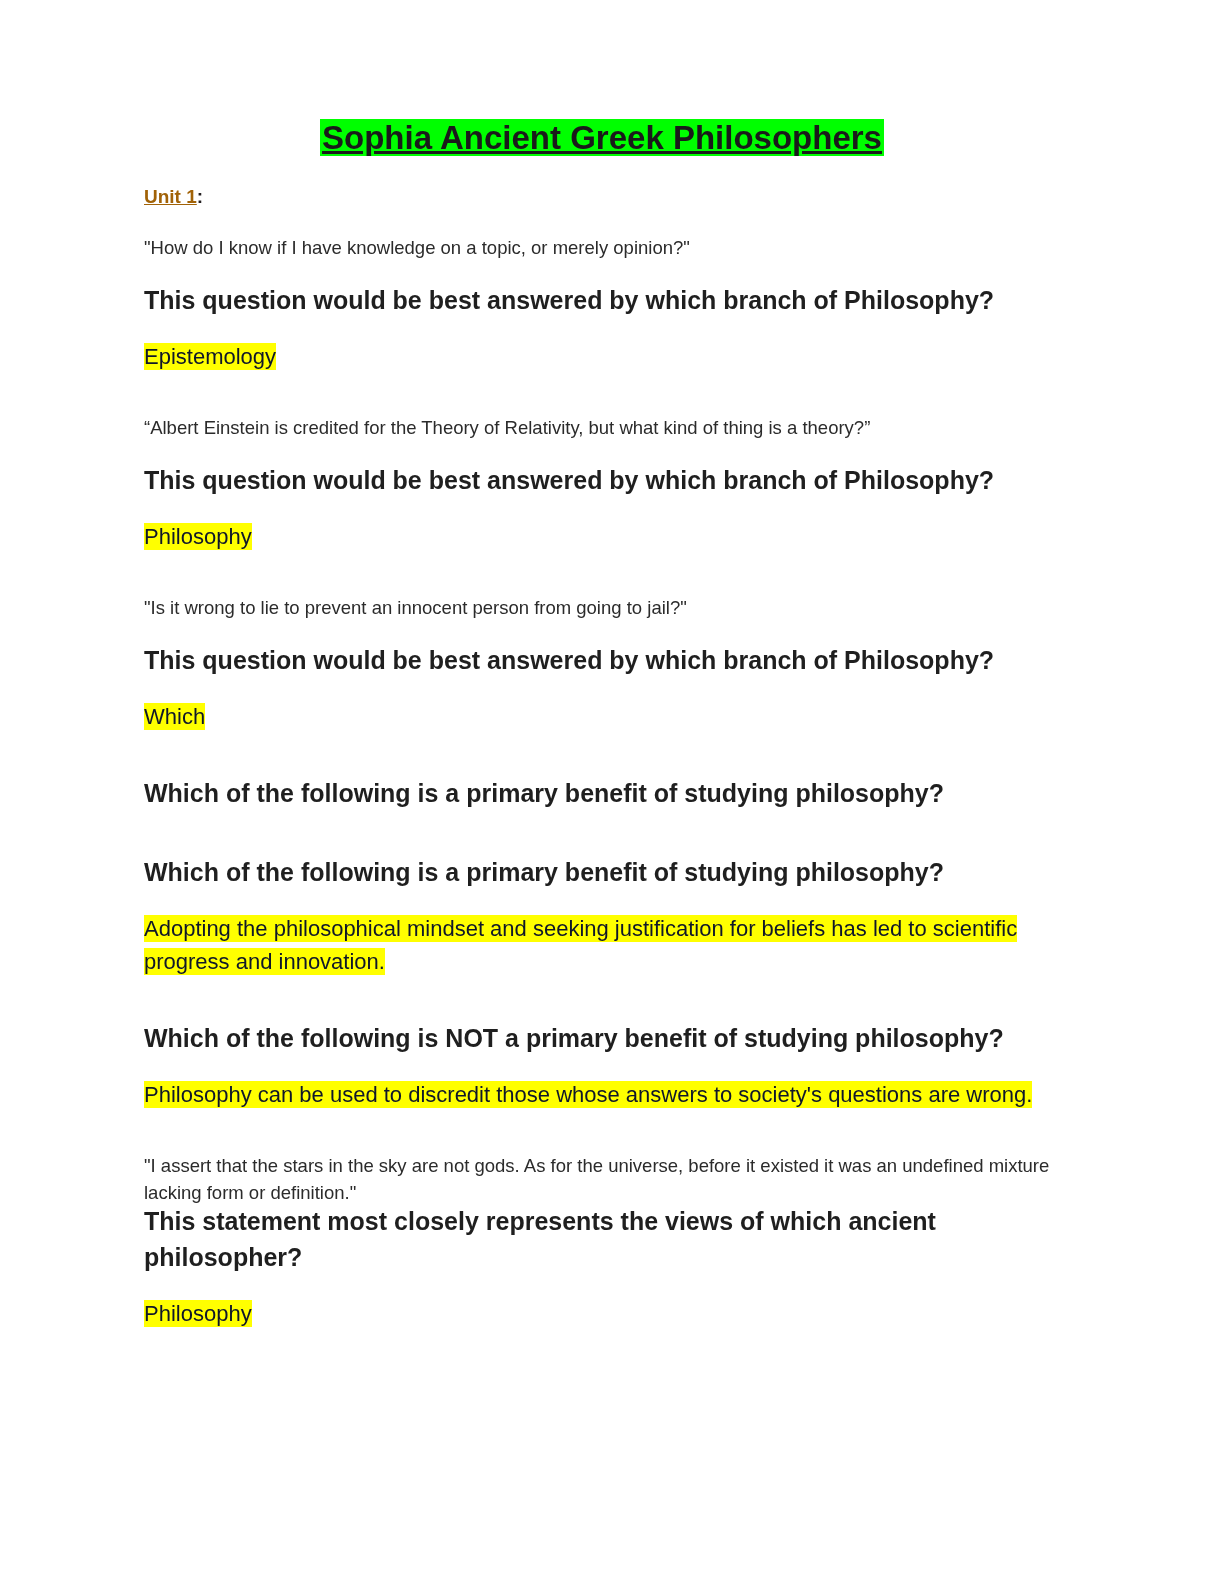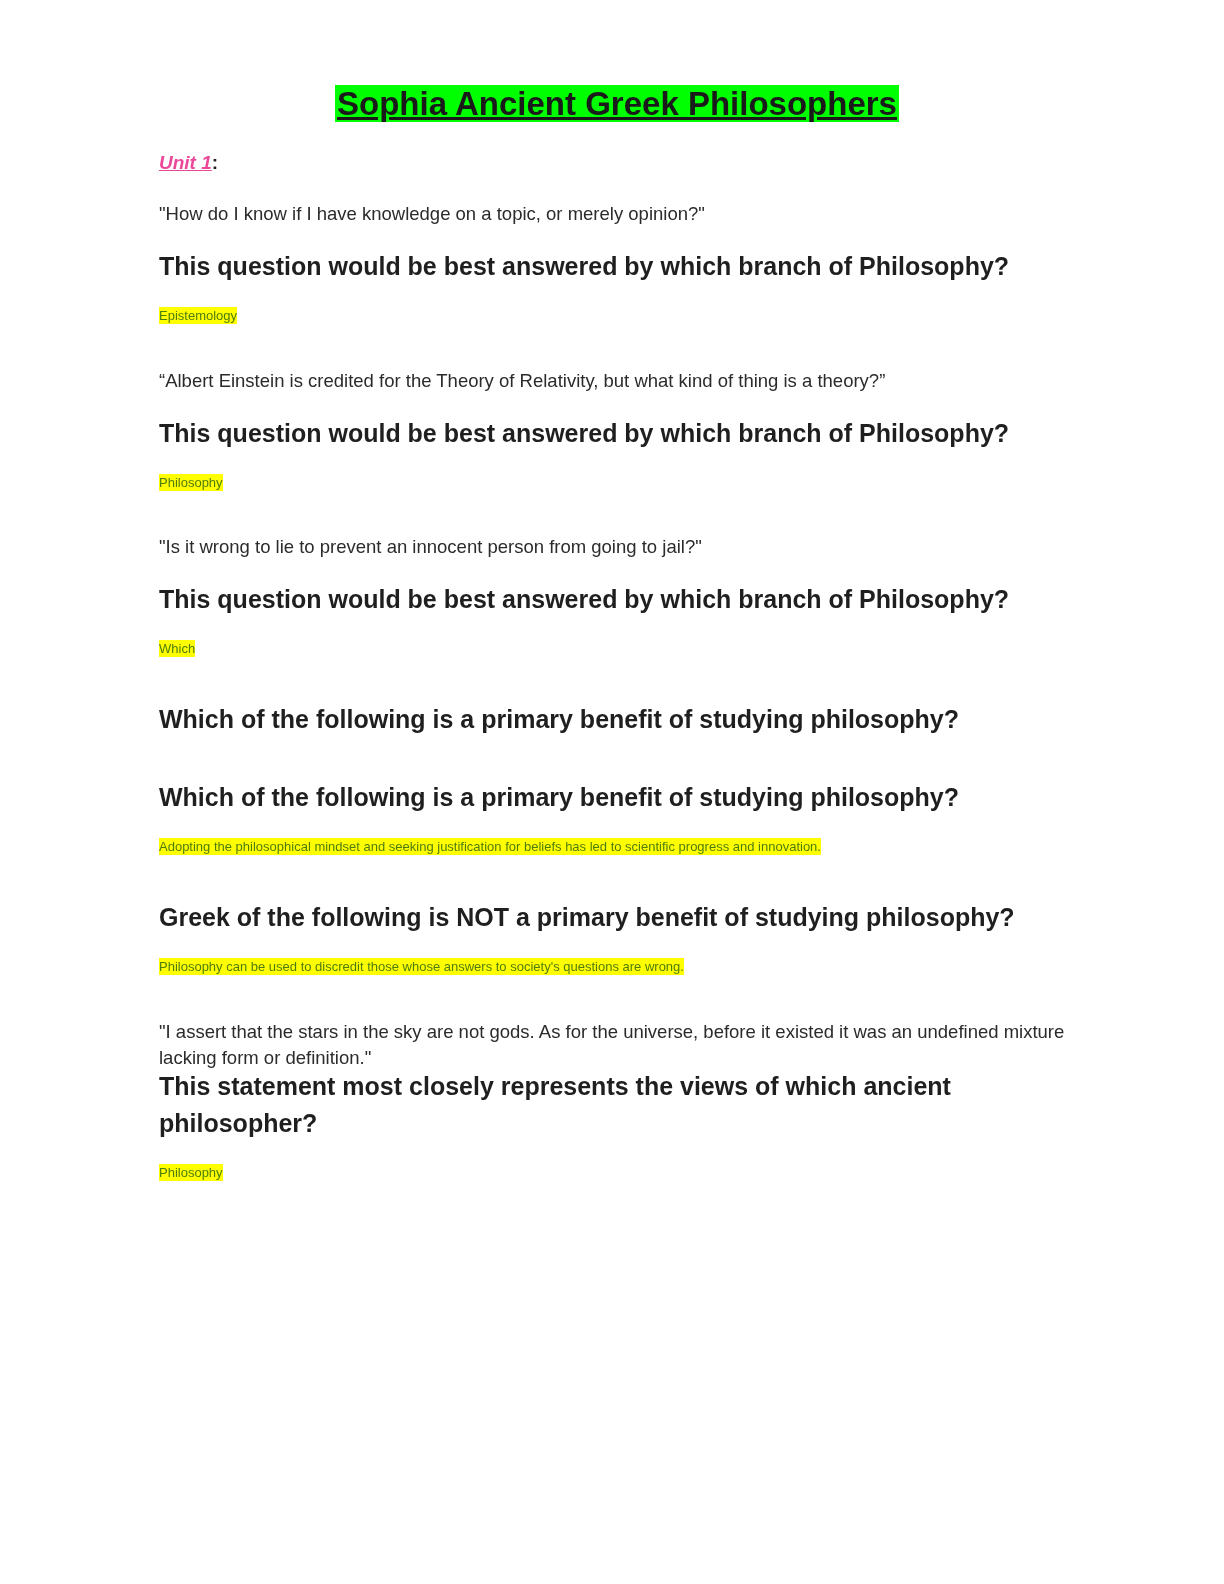--- a/index.html
+++ b/index.html
@@ -10,23 +10,22 @@
   body {
     width: 1224px;
     min-height: 1584px;
     font-family: "Liberation Sans", sans-serif;
     color: #231f20;
   }
   .page {
     width: 1204px;
     min-height: 1584px;
     box-sizing: border-box;
-    padding: 84px 144px 60px 144px;
+    padding: 118px 144px 60px 144px;
     background: #ffffff;
-    margin-left: 15px;
   }
   .doc-title {
     text-align: center;
     font-size: 33px;
     font-weight: bold;
     line-height: 1.2;
     margin: 0 0 26px 0;
     color: #1a1a1a;
   }
   .doc-title .hl-green {
@@ -34,45 +33,44 @@
     text-decoration: underline;
     padding: 0 2px;
   }
   .unit-line {
     font-size: 19px;
     font-weight: bold;
     margin: 0 0 26px 0;
     line-height: 1.35;
   }
   .unit-line .unit-label {
-    color: #ec4899;
+    color: #a16207;
     text-decoration: underline;
-    font-style: italic;
   }
   .unit-line .colon {
     color: #231f20;
   }
   .q-quote {
     font-size: 18.5px;
     line-height: 1.45;
     margin: 0 0 26px 0;
     color: #2b2b2b;
   }
   .q-prompt {
     font-size: 25px;
     font-weight: bold;
     line-height: 1.45;
     margin: 0 0 22px 0;
     color: #1f1f1f;
   }
   .answer {
-    font-size: 13px;
+    font-size: 22px;
     line-height: 1.5;
     margin: 0 0 24px 0;
-    color: #4d7c0f;
+    color: #0f172a;
   }
   .answer span.hl {
     background: #ffff00;
     box-decoration-break: clone;
     -webkit-box-decoration-break: clone;
     padding: 1px 0;
   }
   .block {
     margin-bottom: 34px;
   }
@@ -131,21 +129,21 @@
   <div class="spacer-sm"></div>
 
   <div class="block">
     <p class="q-prompt">Which of the following is a primary benefit of studying philosophy?</p>
     <p class="answer"><span class="hl">Adopting the philosophical mindset and seeking justification for beliefs has led to scientific progress and innovation.</span></p>
   </div>
 
   <div class="spacer-sm"></div>
 
   <div class="block">
-    <p class="q-prompt">Greek of the following is NOT a primary benefit of studying philosophy?</p>
+    <p class="q-prompt">Which of the following is NOT a primary benefit of studying philosophy?</p>
     <p class="answer"><span class="hl">Philosophy can be used to discredit those whose answers to society's questions are wrong.</span></p>
   </div>
 
   <div class="spacer-sm"></div>
 
   <div class="block tight">
     <p class="q-quote">"I assert that the stars in the sky are not gods. As for the universe, before it existed it was an undefined mixture lacking form or definition."</p>
     <p class="q-prompt">This statement most closely represents the views of which ancient philosopher?</p>
     <p class="answer"><span class="hl">Philosophy</span></p>
   </div>

